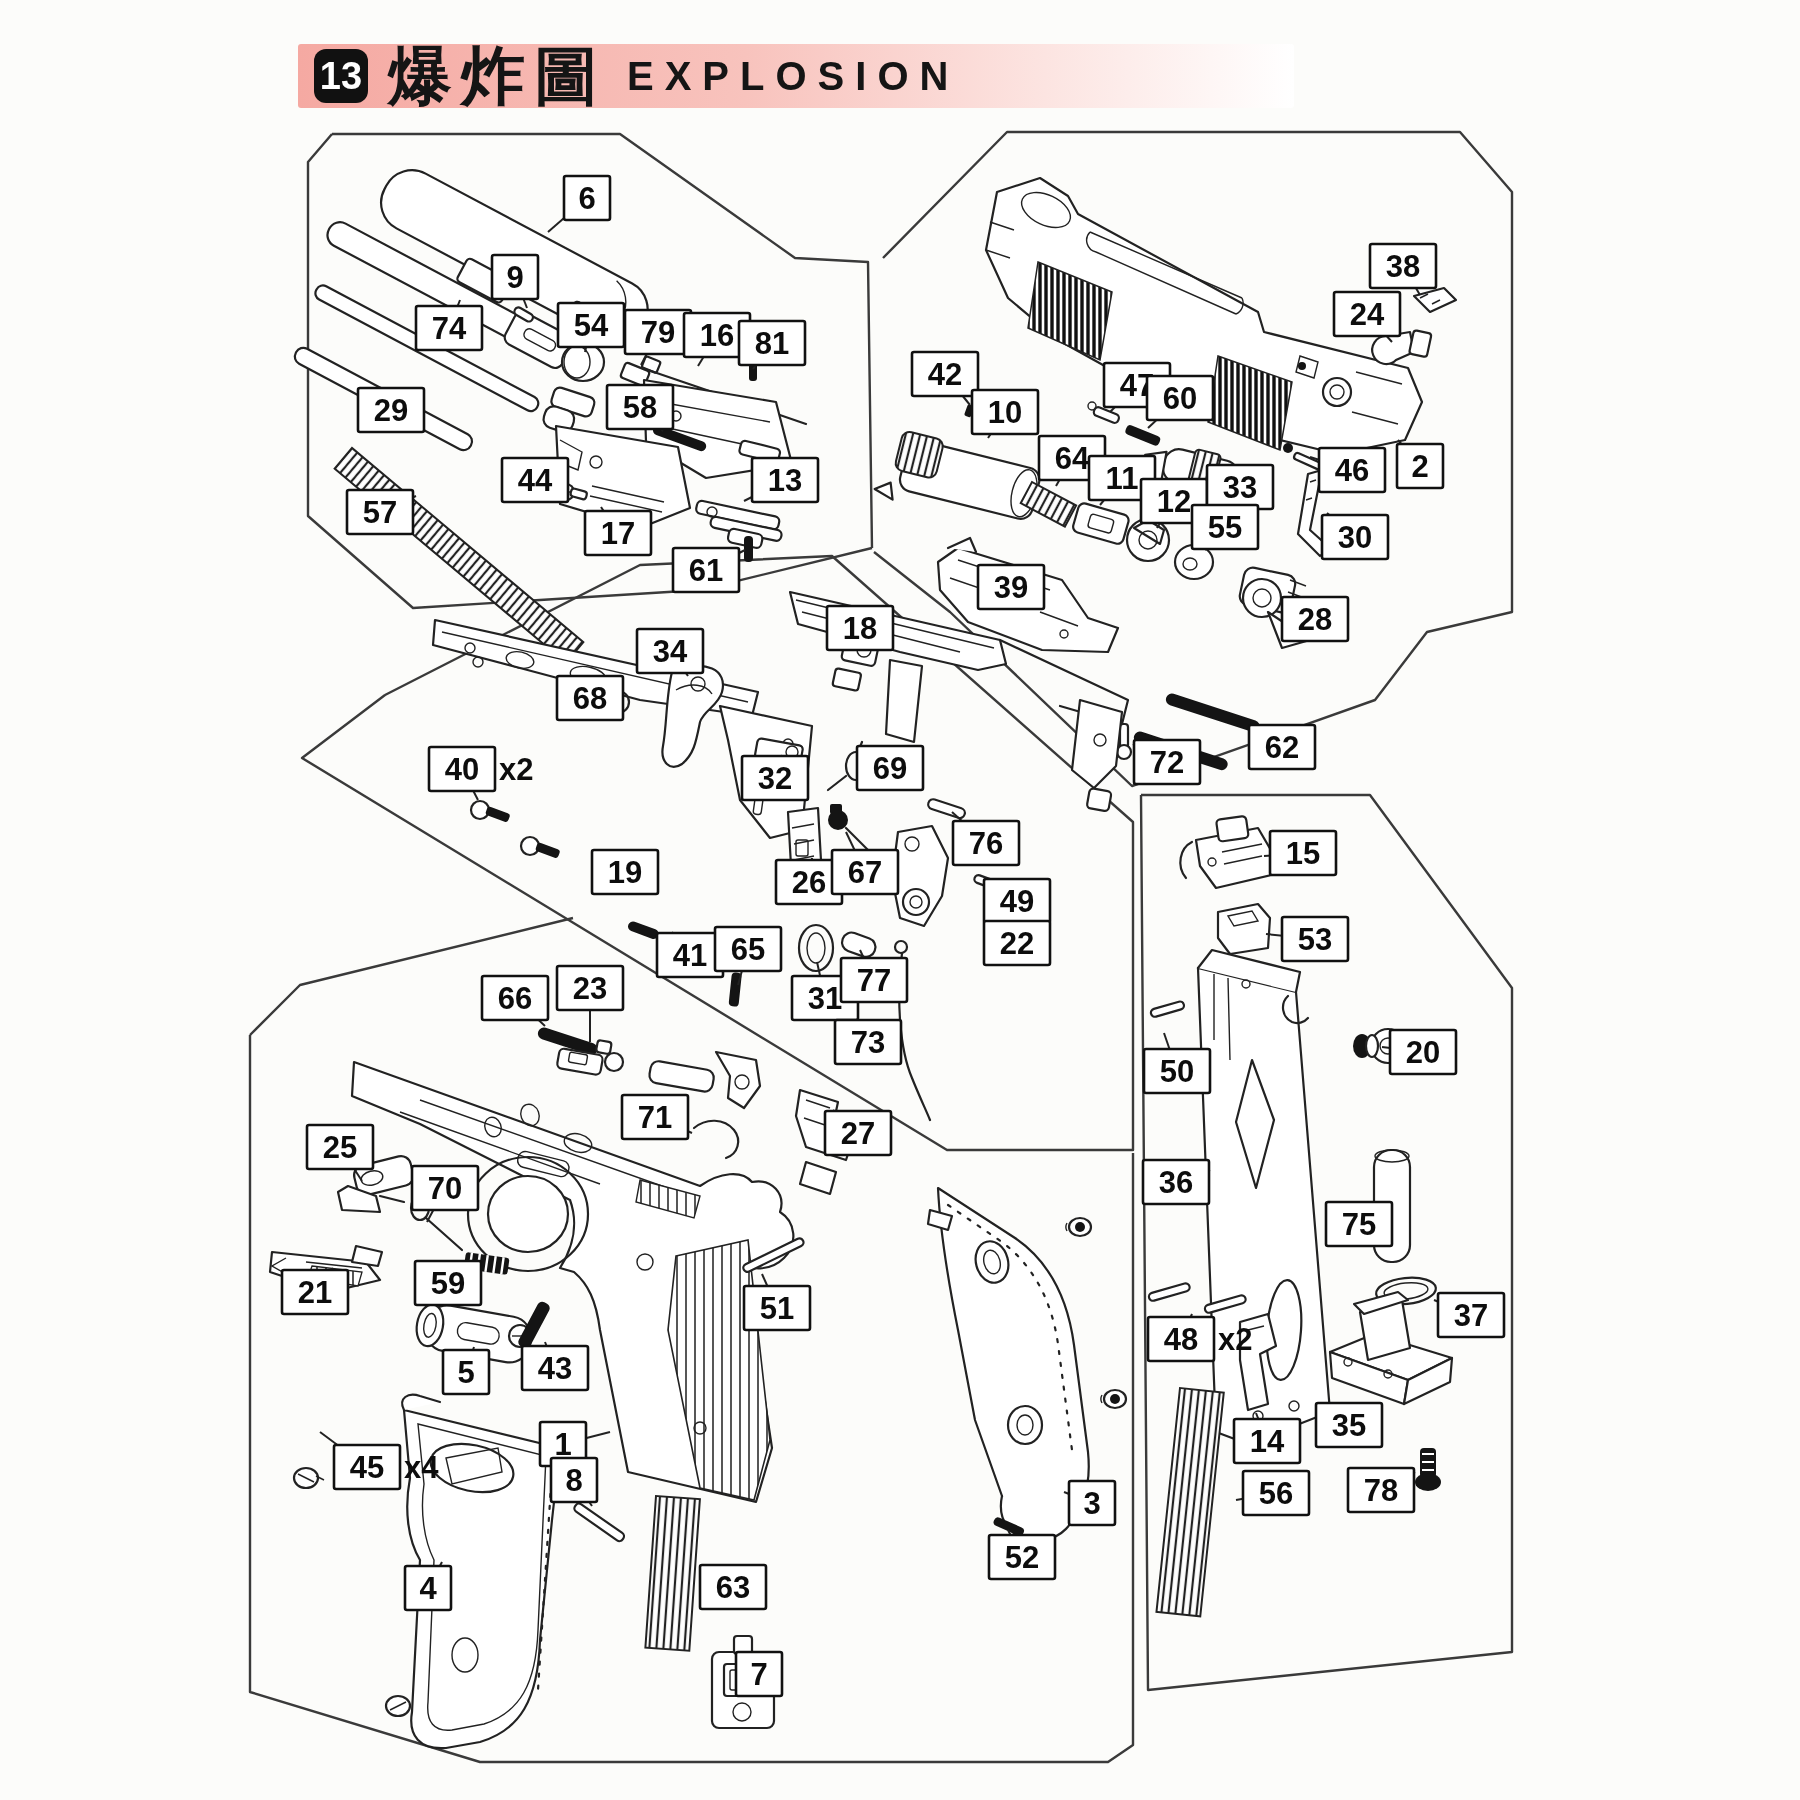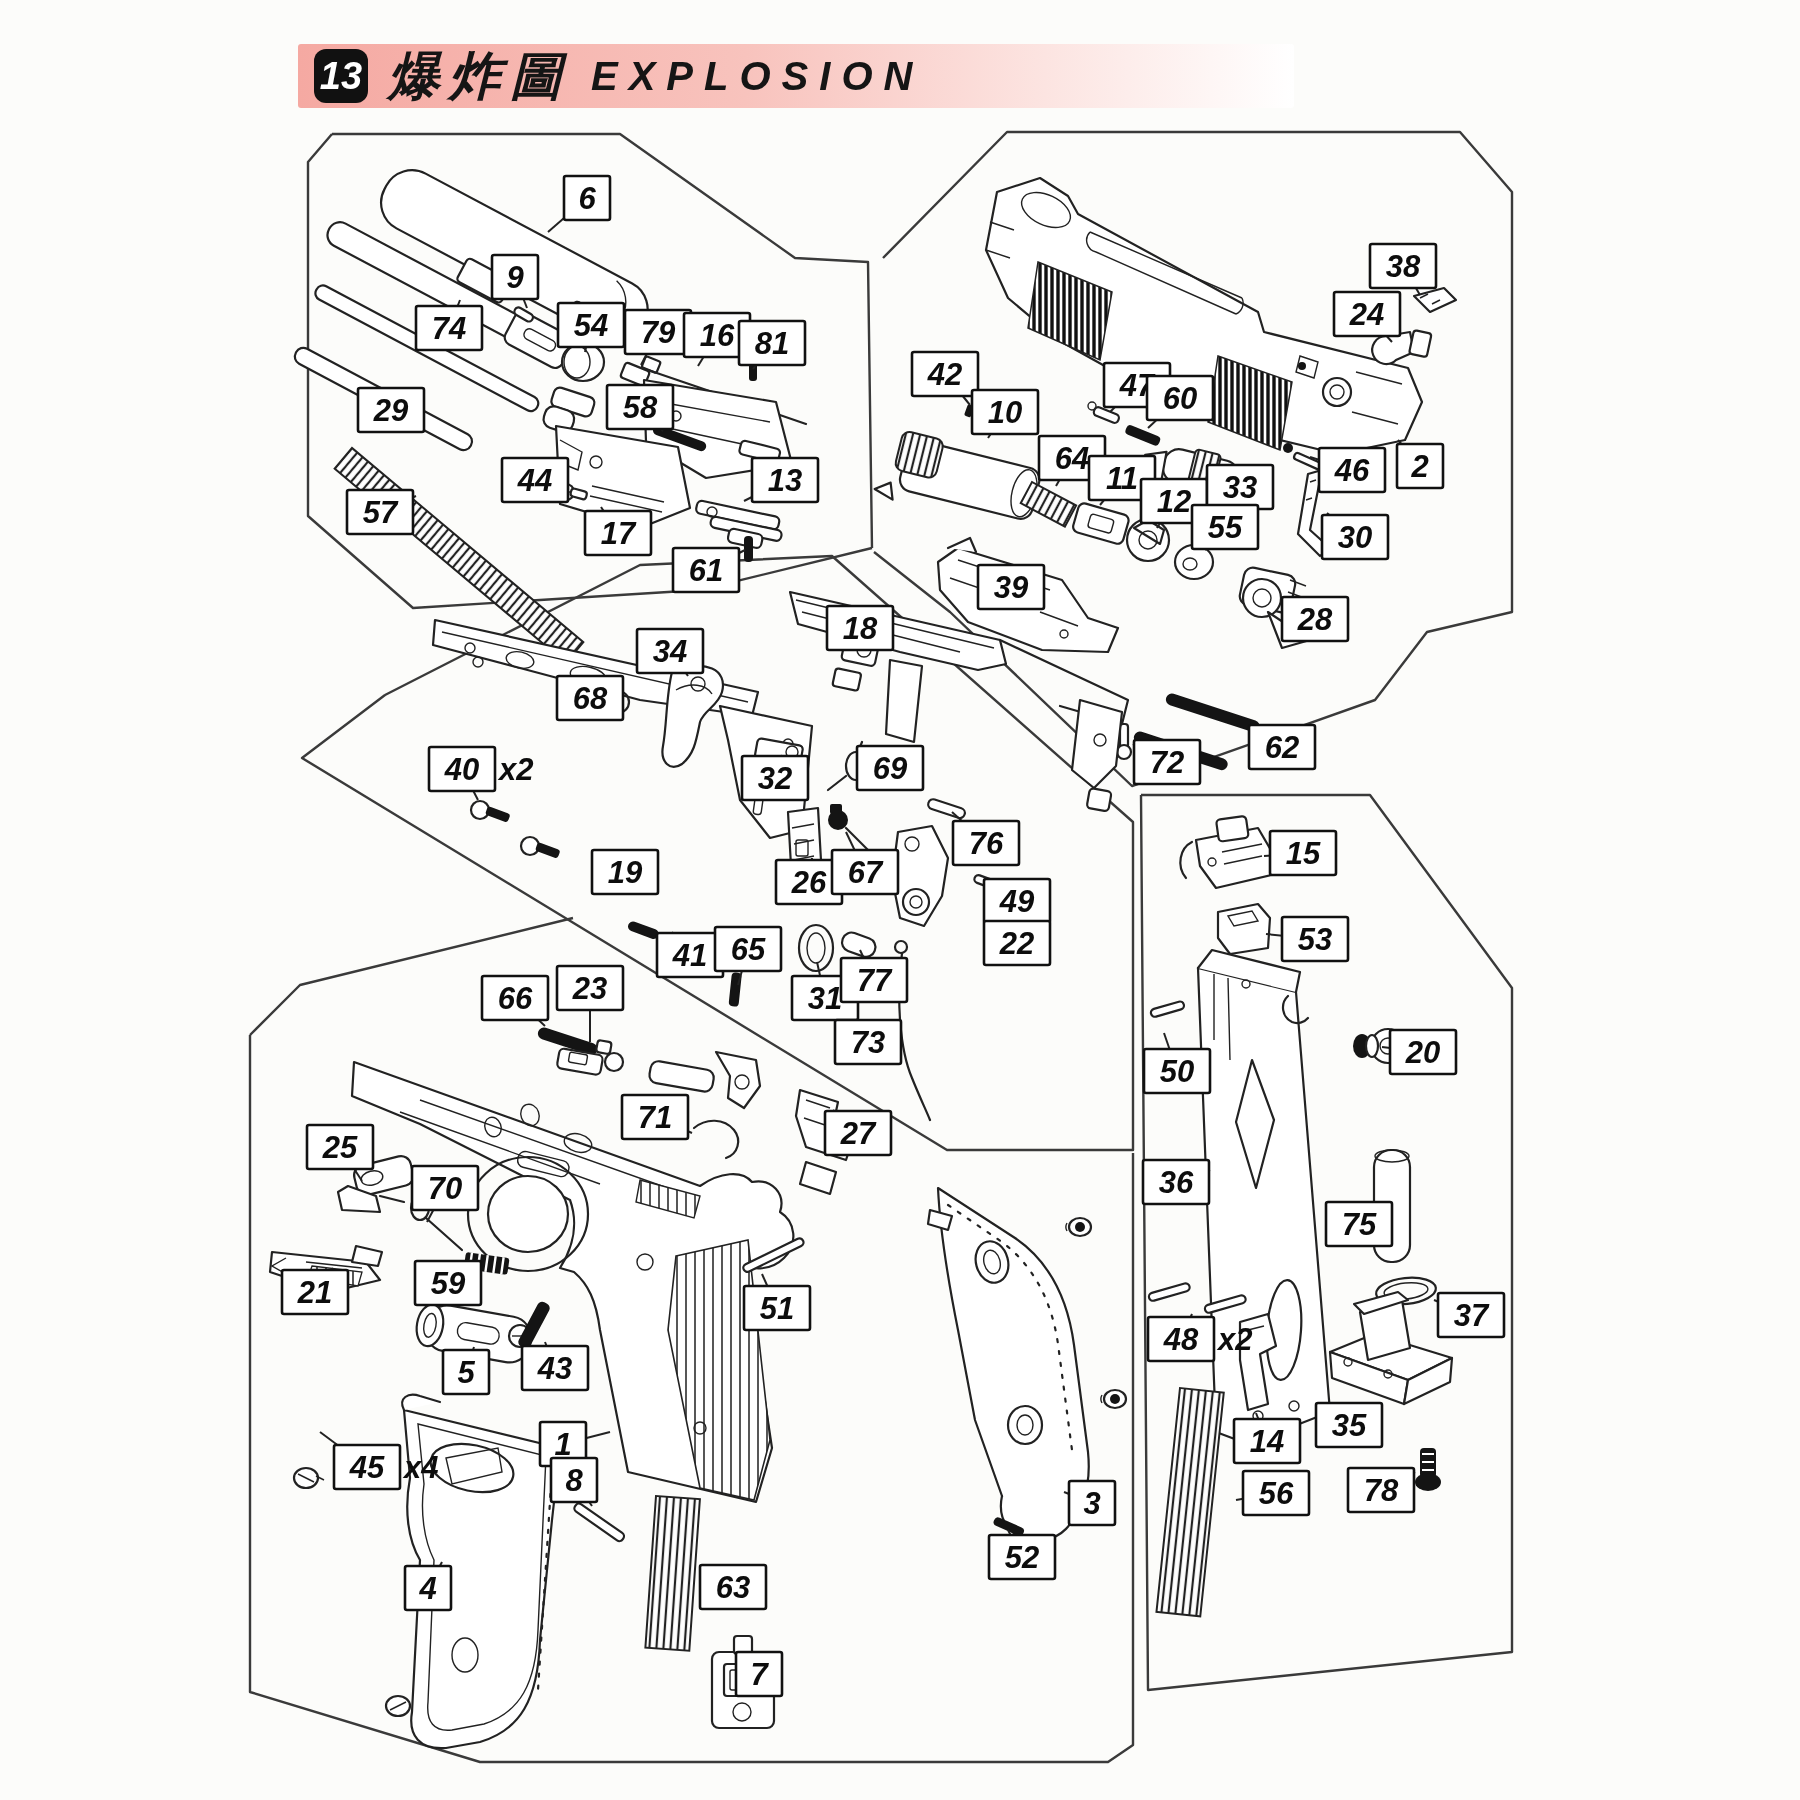--- a/index.html
+++ b/index.html
@@ -1,24 +1,24 @@
 <!DOCTYPE html>
 <html><head>
 <meta charset="utf-8">
 <style>
   html,body{margin:0;padding:0;background:#e8e8e8;}
   .page{position:relative;width:1800px;height:1800px;background:#fcfcfa;overflow:hidden;
-        font-family:"Liberation Sans",sans-serif;font-style:italic;}
+        font-family:"Liberation Sans",sans-serif;}
   .banner{position:absolute;left:298px;top:44px;width:996px;height:64px;border-radius:3px;
           display:flex;align-items:center;gap:20px;padding-left:16px;box-sizing:border-box;
           background:linear-gradient(90deg,#f5a9a2 0%,#f8c3bd 45%,#fce4e1 75%,#ffffff 100%);}
   .badge{width:54px;height:54px;background:#111;color:#fff;border-radius:12px;
          display:flex;align-items:center;justify-content:center;
          font-size:38px;font-weight:bold;}
-  .title-zh{font-size:52px;font-weight:bold;color:#151515;letter-spacing:9px;line-height:1;}
+  .title-zh{font-size:64px;font-weight:bold;color:#151515;letter-spacing:9px;line-height:1;}
   .title-en{font-size:40px;font-weight:bold;color:#151515;letter-spacing:11px;line-height:1;}
   svg{position:absolute;left:0;top:0;}
   svg .o{fill:#fff;stroke:#222;stroke-width:2.2;stroke-linejoin:round;stroke-linecap:round;}
   svg .n{fill:none;stroke:#222;stroke-width:2.2;stroke-linejoin:round;stroke-linecap:round;}
   svg .t{fill:none;stroke:#222;stroke-width:1.4;}
   svg .b{fill:#141414;stroke:none;}
   svg .border{fill:none;stroke:#3a3a3a;stroke-width:2.4;stroke-linejoin:round;}
   svg text{font-family:"Liberation Sans",sans-serif;font-weight:bold;font-size:31px;fill:#0d0d0d;}
 </style>
 </head>

